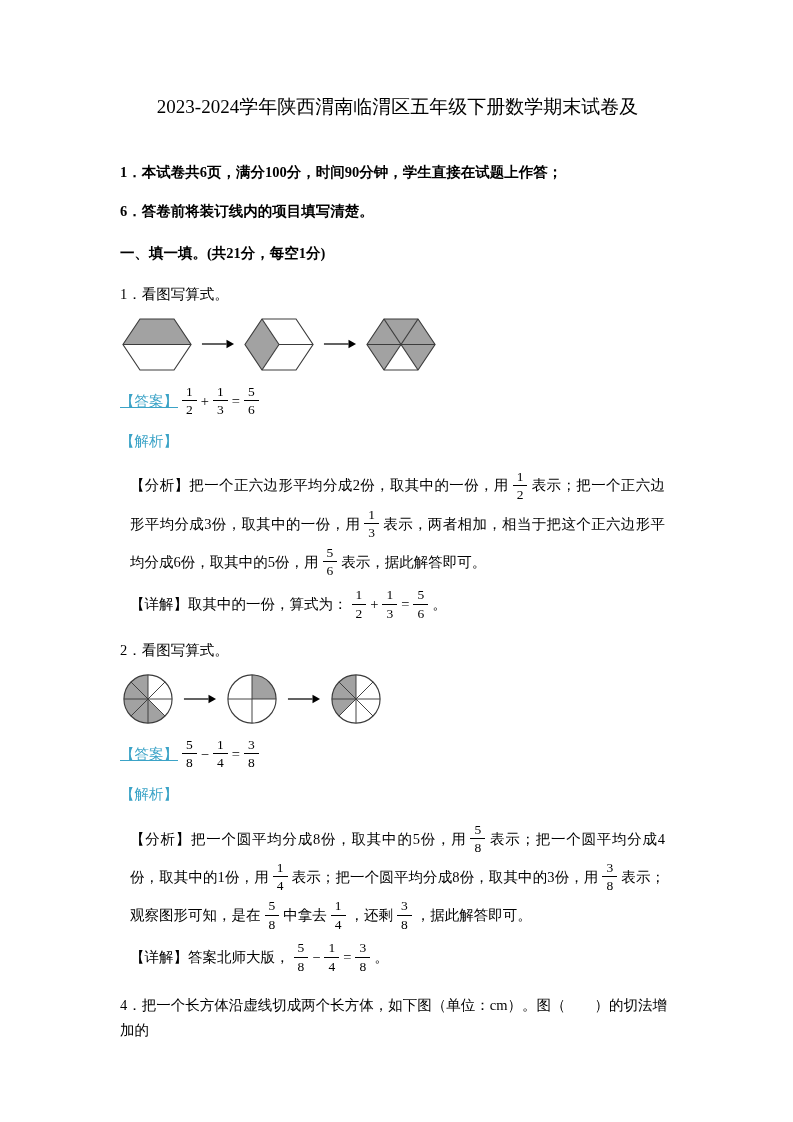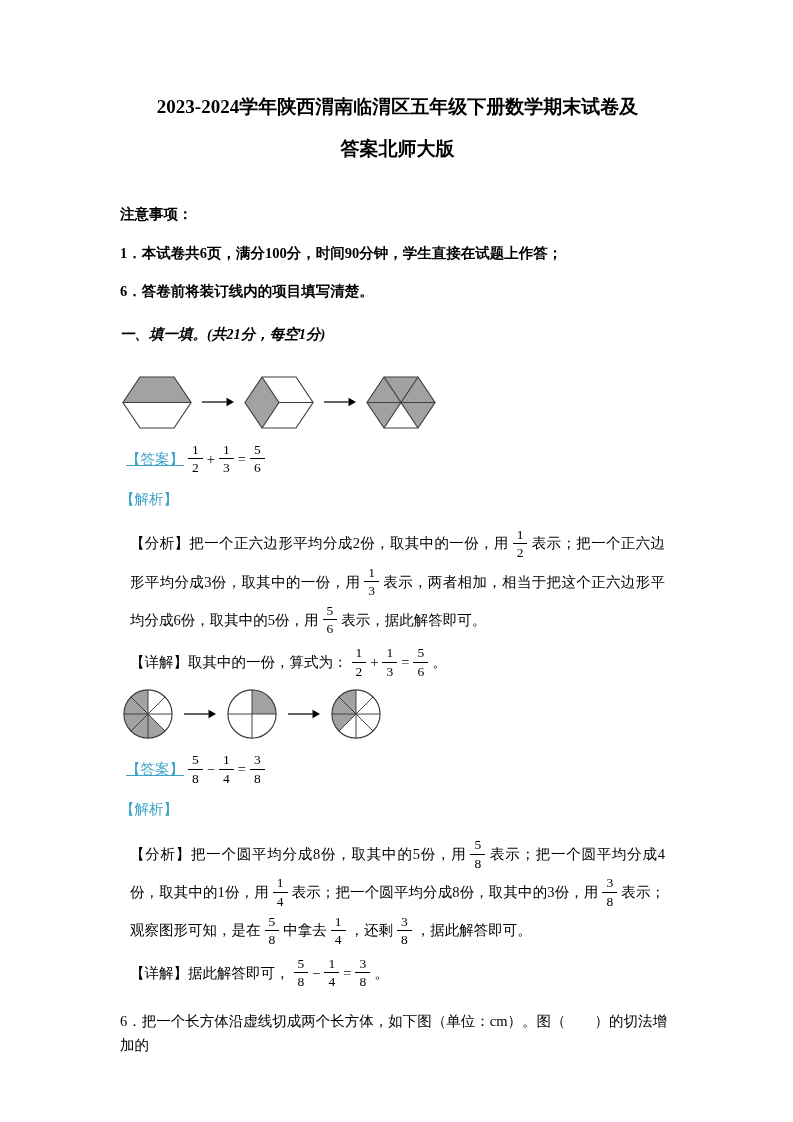--- a/index.html
+++ b/index.html
@@ -2,51 +2,50 @@
 <html><head>
 <meta charset="utf-8">
 <style>
   * { box-sizing: border-box; }
   html, body { margin: 0; padding: 0; background: #e9e9e9; }
   body { font-family: "Liberation Serif", "DejaVu Serif", serif; color: #000; }
   .page {
     width: 793px; min-height: 1122px; margin: 0 auto; position: relative;
     background: #ffffff; padding: 86px 118px 120px 120px;
   }
-  .title { font-size: 19px; font-weight: 700; text-align: center; line-height: 42px; margin: 0 0 32px; }
+  .title { font-size: 19px; font-weight: 400; text-align: center; line-height: 42px; margin: 0 0 32px; }
   .line { font-size: 14.5px; line-height: 1.7; margin: 0 0 14px; }
   .bold { font-weight: 700; }
-  .section-heading { margin: 18px 0 28px; font-style: italic; }
+  .section-heading { margin: 18px 0 16px; }
   .stem { margin: 10px 0 10px; }
   .figure { display: flex; align-items: center; gap: 9px; margin: 6px 0 12px; padding-left: 2px; }
   .rich { font-size: 14.5px; line-height: 2.55; text-align: justify; margin: 0 10px 4px; }
-  .answer-line { margin: 2px 6px 8px; font-size: 14.5px; line-height: 2.4; }
+  .answer-line { margin: 2px 0 8px; font-size: 14.5px; line-height: 2.4; }
   .label { color: #3ba3c7; }
   .answer-label { text-decoration: underline; }
   .frac { display: inline-block; vertical-align: middle; text-align: center; font-size: 13.5px; line-height: 1.15; margin: 0 4px 3px; }
   .frac .num { display: block; padding: 0 4px 1px; border-bottom: 1px solid #000; }
   .frac .den { display: block; padding-top: 1px; }
   svg { display: block; }
 </style>
 </head>
 <body>
 
 <div class="page">
 
   <h1 class="title">
     <div>2023-2024学年陕西渭南临渭区五年级下册数学期末试卷及</div>
-    <div>答案北师大版</div>
   </h1>
 
-  <p class="line bold">注意事项：</p>
   <p class="line bold">1．本试卷共6页，满分100分，时间90分钟，学生直接在试题上作答；</p>
   <p class="line bold">6．答卷前将装订线内的项目填写清楚。</p>
 
   <p class="line bold section-heading">一、填一填。(共21分，每空1分)</p>
 
+  <p class="line stem">1．看图写算式。</p>
 
   <div class="figure">
 
     <svg width="70" height="55" viewBox="0 0 74 58">
       <polygon points="1,29 19,2 55,2 73,29" fill="#a2a2a2" stroke="none"></polygon>
       <polygon points="1,29 19,2 55,2 73,29 55,56 19,56" fill="none" stroke="#3c3c3c" stroke-width="1.2"></polygon>
       <line x1="1" y1="29" x2="73" y2="29" stroke="#3c3c3c" stroke-width="1.2"></line>
     </svg>
     <svg width="34" height="14" viewBox="0 0 36 14">
       <line x1="1" y1="7" x2="27" y2="7" stroke="#000" stroke-width="1.3"></line>
@@ -82,20 +81,21 @@
     <span class="label answer-label">【答案】</span><span><span class="frac"><span class="num">1</span><span class="den">2</span></span><span>+</span><span class="frac"><span class="num">1</span><span class="den">3</span></span><span>=</span><span class="frac"><span class="num">5</span><span class="den">6</span></span></span>
   </p>
 
   <p class="line">
     <span class="label">【解析】</span>
   </p>
 
   <p class="rich"><span>【分析】把一个正六边形平均分成2份，取其中的一份，用</span><span class="frac"><span class="num">1</span><span class="den">2</span></span><span>表示；把一个正六边形平均分成3份，取其中的一份，用</span><span class="frac"><span class="num">1</span><span class="den">3</span></span><span>表示，两者相加，相当于把这个正六边形平均分成6份，取其中的5份，用</span><span class="frac"><span class="num">5</span><span class="den">6</span></span><span>表示，据此解答即可。</span></p>
   <p class="rich"><span>【详解】取其中的一份，算式为：</span><span class="frac"><span class="num">1</span><span class="den">2</span></span><span>+</span><span class="frac"><span class="num">1</span><span class="den">3</span></span><span>=</span><span class="frac"><span class="num">5</span><span class="den">6</span></span><span>。</span></p>
 
+  <p class="line stem" style="margin-top:14px;">2．看图写算式。</p>
 
   <div class="figure">
 
     <svg width="52" height="52" viewBox="0 0 54 54">
       <path d="M27,27 L27,2 A25,25 0 1 0 44.7,44.7 Z" fill="#a2a2a2" stroke="none"></path>
       <circle cx="27" cy="27" r="25" fill="none" stroke="#3c3c3c" stroke-width="1.2"></circle>
       <line x1="27" y1="27" x2="52" y2="27" stroke="#3c3c3c" stroke-width="1"></line>
       <line x1="27" y1="27" x2="44.7" y2="9.3" stroke="#3c3c3c" stroke-width="1"></line>
       <line x1="27" y1="27" x2="27" y2="2" stroke="#3c3c3c" stroke-width="1"></line>
       <line x1="27" y1="27" x2="9.3" y2="9.3" stroke="#3c3c3c" stroke-width="1"></line>
@@ -136,17 +136,17 @@
 
   <p class="answer-line">
     <span class="label answer-label">【答案】</span><span><span class="frac"><span class="num">5</span><span class="den">8</span></span><span>−</span><span class="frac"><span class="num">1</span><span class="den">4</span></span><span>=</span><span class="frac"><span class="num">3</span><span class="den">8</span></span></span>
   </p>
 
   <p class="line">
     <span class="label">【解析】</span>
   </p>
 
   <p class="rich"><span>【分析】把一个圆平均分成8份，取其中的5份，用</span><span class="frac"><span class="num">5</span><span class="den">8</span></span><span>表示；把一个圆平均分成4份，取其中的1份，用</span><span class="frac"><span class="num">1</span><span class="den">4</span></span><span>表示；把一个圆平均分成8份，取其中的3份，用</span><span class="frac"><span class="num">3</span><span class="den">8</span></span><span>表示；观察图形可知，是在</span><span class="frac"><span class="num">5</span><span class="den">8</span></span><span>中拿去</span><span class="frac"><span class="num">1</span><span class="den">4</span></span><span>，还剩</span><span class="frac"><span class="num">3</span><span class="den">8</span></span><span>，据此解答即可。</span></p>
-  <p class="rich"><span>【详解】据此解答即可，</span><span class="frac"><span class="num">5</span><span class="den">8</span></span><span>−</span><span class="frac"><span class="num">1</span><span class="den">4</span></span><span>=</span><span class="frac"><span class="num">3</span><span class="den">8</span></span><span>。</span></p>
+  <p class="rich"><span>【详解】答案北师大版，</span><span class="frac"><span class="num">5</span><span class="den">8</span></span><span>−</span><span class="frac"><span class="num">1</span><span class="den">4</span></span><span>=</span><span class="frac"><span class="num">3</span><span class="den">8</span></span><span>。</span></p>
 
-  <p class="line stem" style="margin-top:16px;">6．把一个长方体沿虚线切成两个长方体，如下图（单位：cm）。图（　　）的切法增加的</p>
+  <p class="line stem" style="margin-top:16px;">4．把一个长方体沿虚线切成两个长方体，如下图（单位：cm）。图（　　）的切法增加的</p>
 
 </div>
 
 </body></html>

